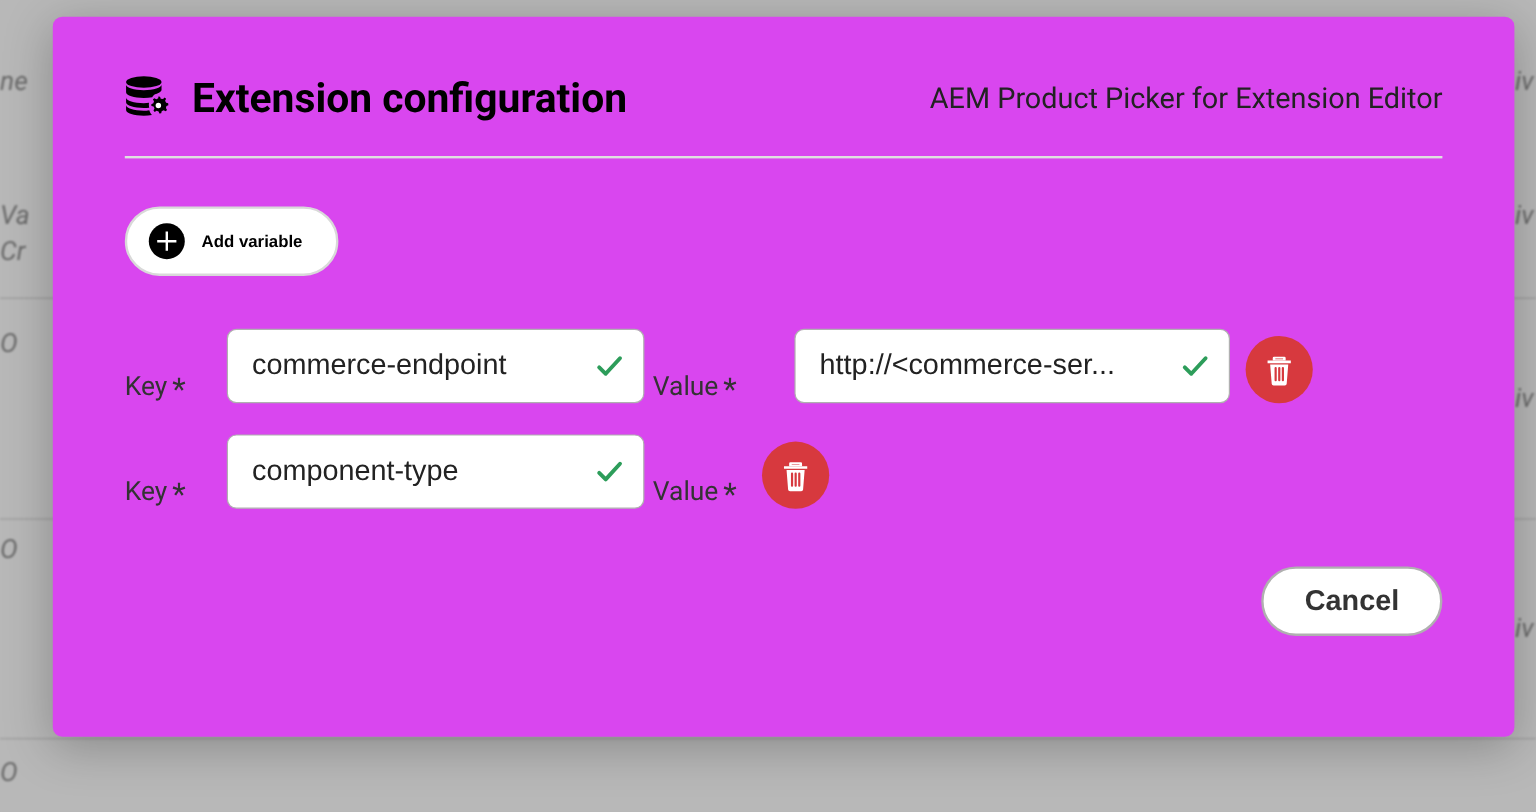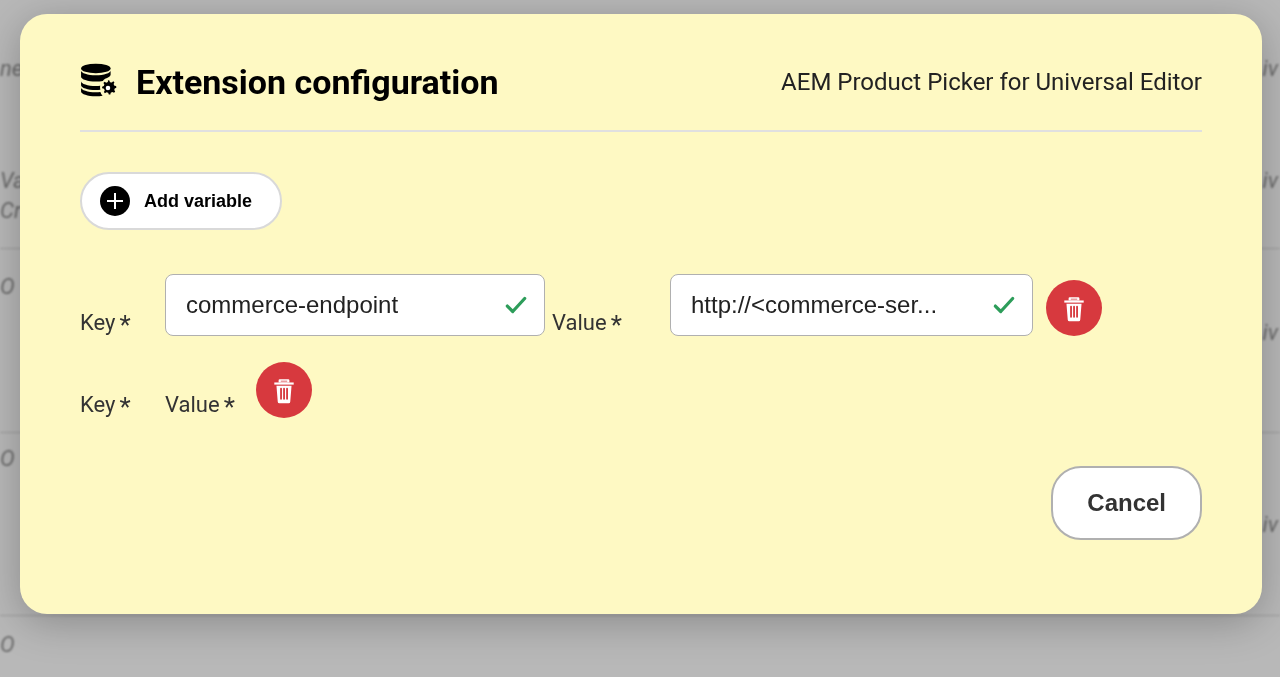--- a/index.html
+++ b/index.html
@@ -30,24 +30,24 @@
     .bg-line {
       position: absolute;
       left: 0;
       right: 0;
       height: 1px;
       background: #999;
     }
     .modal {
       position: absolute;
       top: 14px;
-      left: 20px;
+      left: 44px;
       right: 18px;
-      background: #fef9c3;
-      border-radius: 27px;
+      background: #d946ef;
+      border-radius: 8px;
       box-shadow: 0 8px 40px rgba(0,0,0,0.25);
       padding: 48px 60px 58px 60px;
       min-height: 600px;
     }
     .modal-header {
       display: flex;
       align-items: center;
       justify-content: space-between;
       padding-bottom: 28px;
       border-bottom: 2px solid #e0e0e0;
@@ -73,21 +73,21 @@
       font-weight: 400;
     }
     .add-btn {
       display: inline-flex;
       align-items: center;
       gap: 14px;
       border: 2px solid #d9d9d9;
       border-radius: 30px;
       background: #fff;
       padding: 12px 28px 12px 18px;
-      font-size: 18px;
+      font-size: 14px;
       font-weight: 600;
       color: #000;
       cursor: pointer;
     }
     .add-btn .plus-circle {
       width: 30px;
       height: 30px;
       border-radius: 50%;
       background: #000;
       display: flex;
@@ -117,21 +117,21 @@
       font-size: 26px;
       margin-left: 4px;
       position: relative;
       top: 4px;
     }
     .input-wrap {
       position: relative;
       flex-shrink: 0;
     }
     .input-wrap.key {
-      width: 380px;
+      width: 348px;
     }
     .input-wrap.value {
       width: 396px;
       padding-left: 33px;
     }
     .text-input {
       width: 100%;
       height: 62px;
       border: 1.5px solid #b0b0b0;
       border-radius: 8px;
@@ -169,21 +169,21 @@
       width: 26px;
       height: 28px;
     }
     .footer {
       display: flex;
       justify-content: flex-end;
       gap: 20px;
       margin-top: 48px;
     }
     .btn {
-      height: 74px;
+      height: 58px;
       border-radius: 30px;
       padding: 0 34px;
       font-size: 24px;
       font-weight: 600;
       cursor: pointer;
       border: 2px solid transparent;
     }
     .btn-cancel {
       background: #fff;
       color: #333;
@@ -223,21 +223,21 @@
           <path d="M1 15 v6 c0 2.5 6.3 4.5 14 4.5 1.5 0 3-.08 4.3-.22 a9 9 0 0 1-.3-2.3 9 9 0 0 1 .15-1.64 C17.9 21.6 16.5 21.7 15 21.7 7.3 21.7 1 19.7 1 17.2 V15z"></path>
           <path d="M1 23 v4 c0 2.5 6.3 4.5 14 4.5 2.3 0 4.5-.18 6.4-.5 a9 9 0 0 1-2.1-3.7 C17.9 27.6 16.5 27.7 15 27.7 7.3 27.7 1 25.7 1 23.2 V23z"></path>
           <g transform="translate(26.5,23.5) scale(.9)">
             <path d="M0-8 l1.5.3 .6 1.7 2 .2 1.4-1.2 1.3 1-.9 1.8 .9 1.8 1.8.5 .2 1.6-1.7.8-.5 1.8 1 1.6-1.2 1.1-1.8-.8-1.7.8-.4 1.9-1.6.1-.7-1.8-1.8-.6-1.6 1-1.1-1.2.9-1.8-.8-1.7-1.9-.5-.1-1.6 1.8-.7.6-1.8-1-1.6 1.2-1.1 1.8.9 1.7-.8z"></path>
             <circle cx="0" cy="0" r="2.4" fill="#fff"></circle>
           </g>
         </svg>
       </span>
       <h1 class="modal-title">Extension configuration</h1>
     </div>
-    <div class="modal-subtitle">AEM Product Picker for Universal Editor</div>
+    <div class="modal-subtitle">AEM Product Picker for Extension Editor</div>
   </div>
 
   <button class="add-btn">
     <span class="plus-circle">
       <svg viewBox="0 0 18 18">
           <path d="M8 1h2v16H8z M1 8h16v2H1z" fill="#fff"></path>
         </svg>
     </span>
     <span>Add variable</span>
   </button>
@@ -272,20 +272,26 @@
           <rect x="11.2" y="11" width="1.7" height="11" rx=".8" fill="#d7393e"></rect>
           <rect x="14" y="11" width="1.7" height="11" rx=".8" fill="#d7393e"></rect>
         </svg>
       </button>
     </div>
 
     <div class="row">
       <span class="field-label">
         <span>Key</span><span class="asterisk">*</span>
       </span>
+      <div class="input-wrap key">
+        <input class="text-input" type="text" value="component-type" style="">
+        <svg class="check-icon" viewBox="0 0 24 24" fill="none" stroke="#2d9d5a" stroke-width="3" stroke-linecap="round" stroke-linejoin="round">
+            <polyline points="4 13 9 18 20 6"></polyline>
+          </svg>
+      </div>
       <span class="field-label">
         <span>Value</span><span class="asterisk">*</span>
       </span>
       <button class="delete-btn">
         <svg viewBox="0 0 24 26" fill="#fff">
           <path d="M3 6 h18 v2 H3z"></path>
           <path d="M8 3 h8 a1 1 0 0 1 1 1 v2 H7 V4 a1 1 0 0 1 1-1z M9 5 h6 V4.5 H9z"></path>
           <path d="M5 9 h14 l-1.2 15 a1.5 1.5 0 0 1-1.5 1.4 H7.7 a1.5 1.5 0 0 1-1.5-1.4z"></path>
           <rect x="8.4" y="11" width="1.7" height="11" rx=".8" fill="#d7393e"></rect>
           <rect x="11.2" y="11" width="1.7" height="11" rx=".8" fill="#d7393e"></rect>

